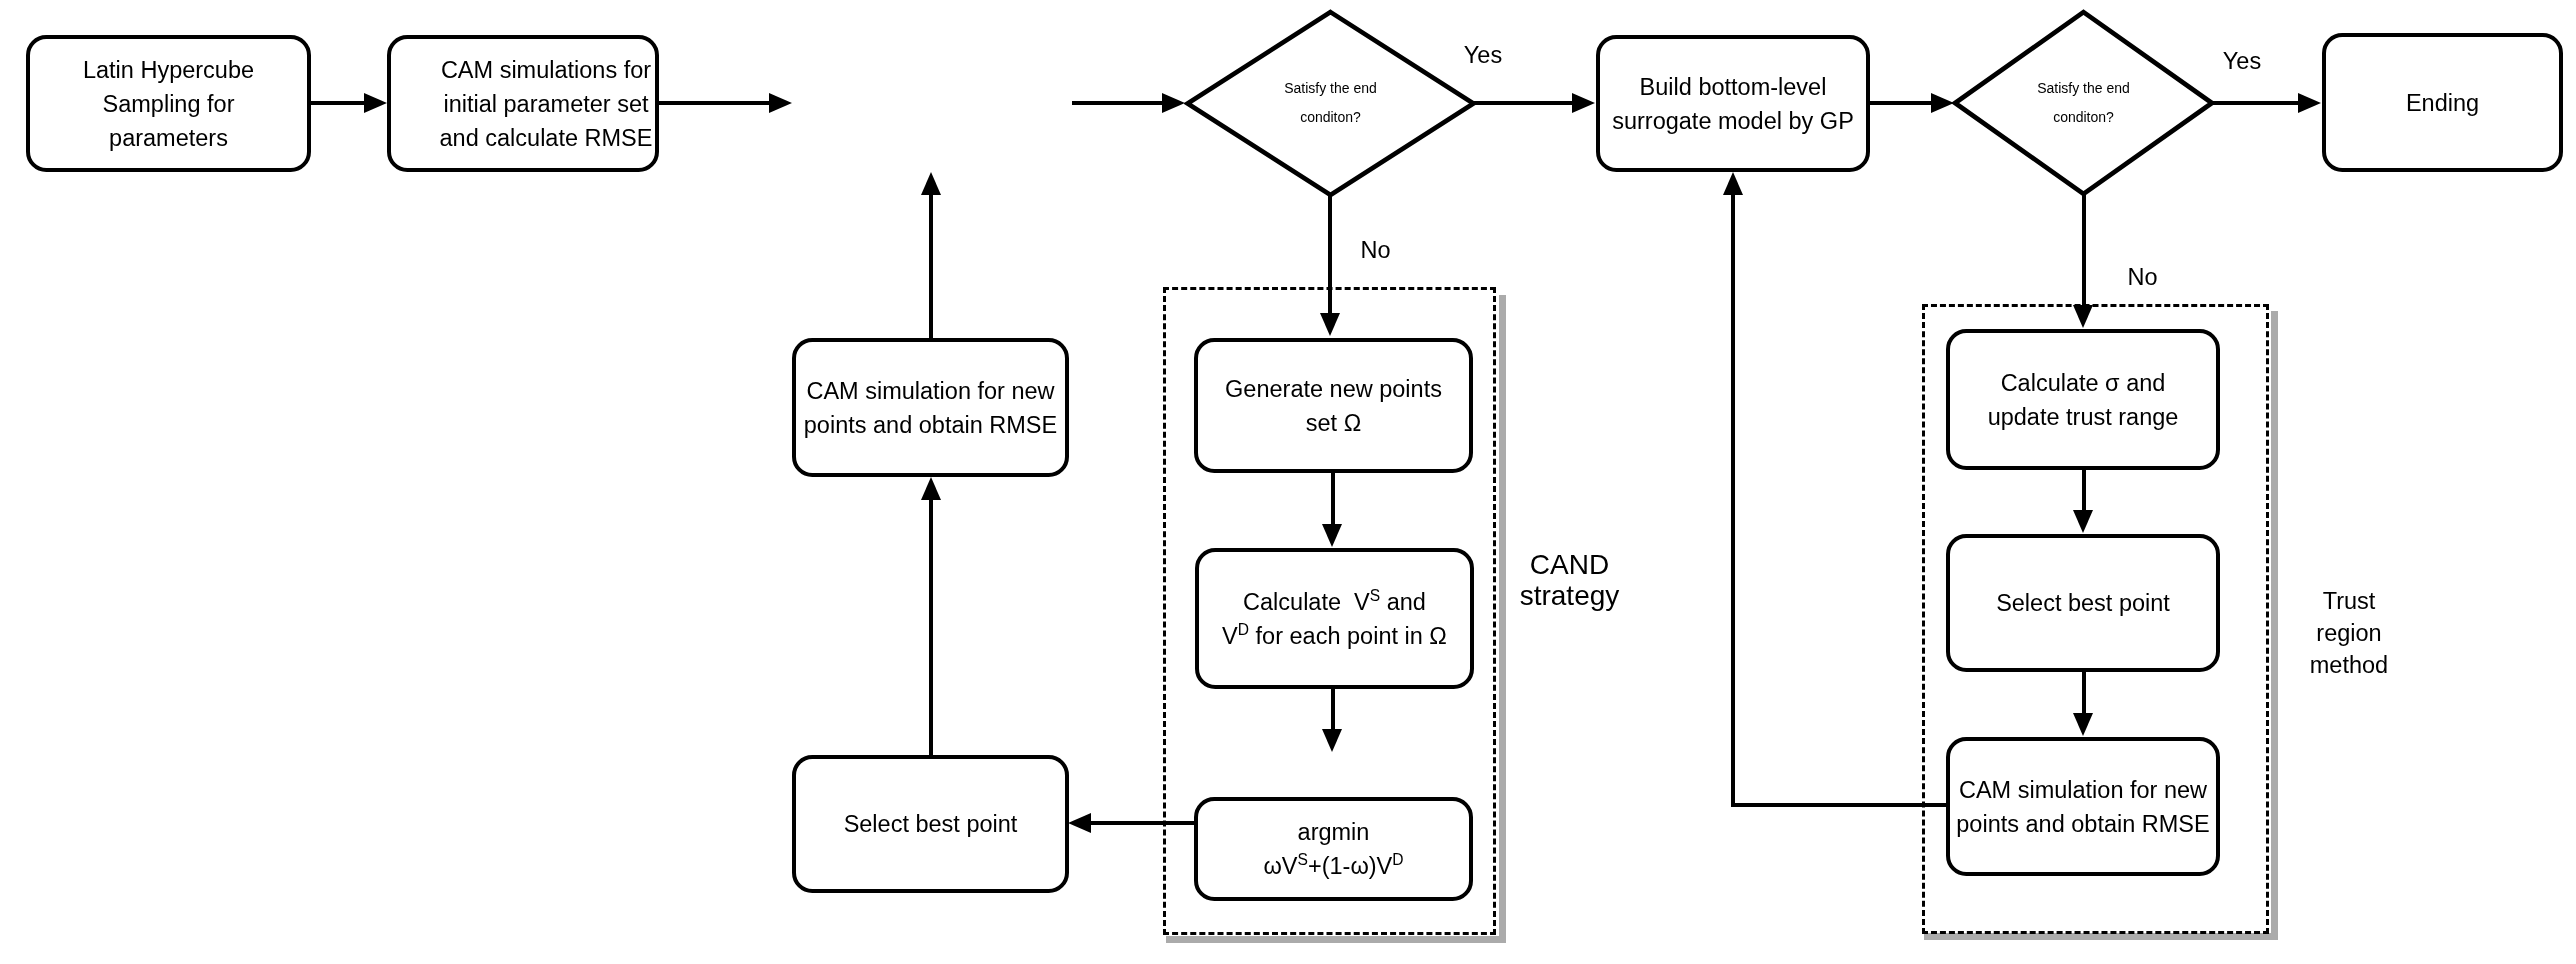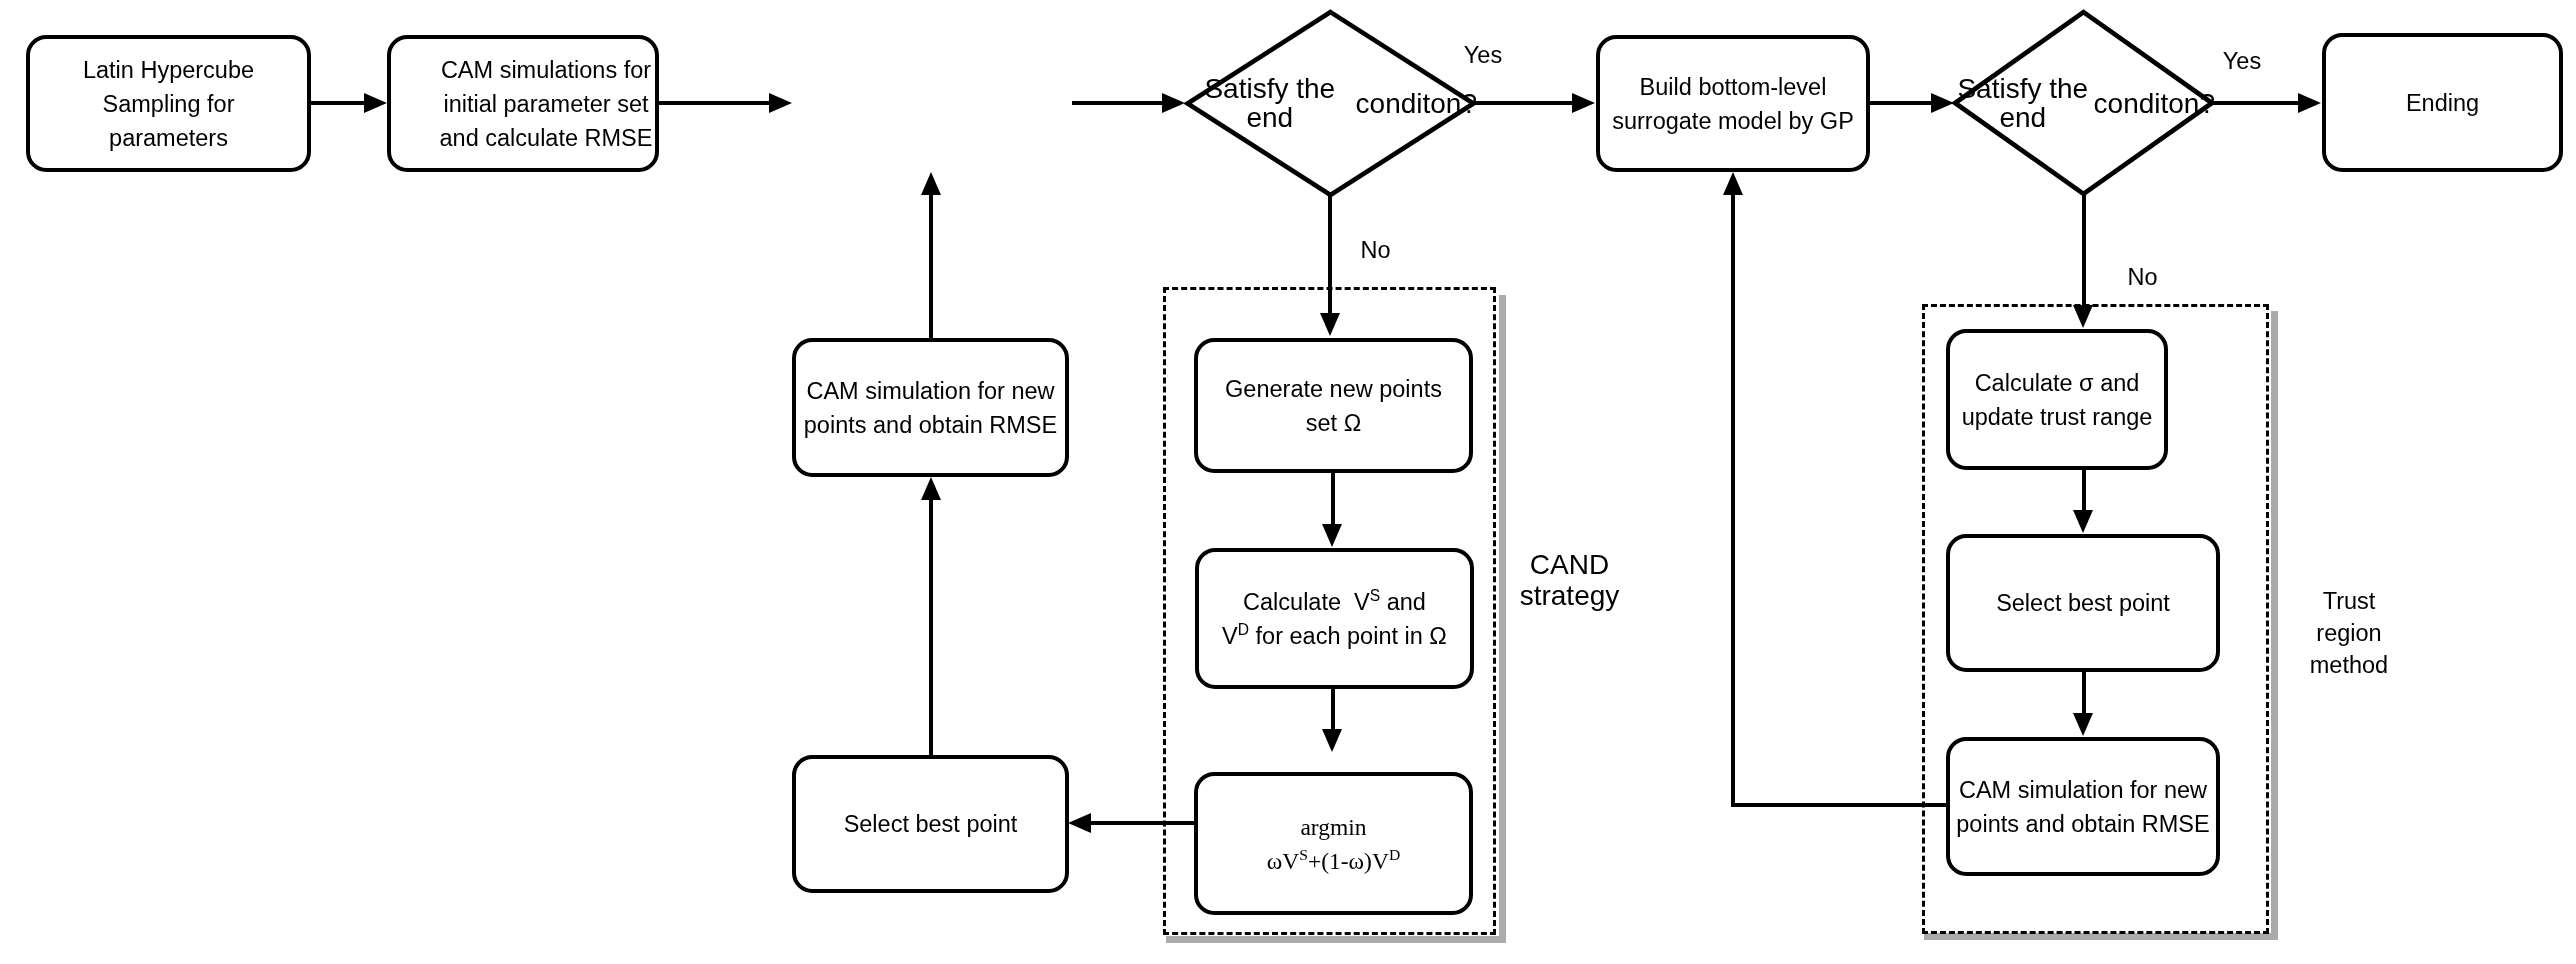--- a/index.html
+++ b/index.html
@@ -12,22 +12,22 @@
   .pre{white-space:pre;}
   .ln{position:absolute;background:var(--stroke,#000);z-index:3;}
   .ah{position:absolute;width:0;height:0;z-index:4;}
   .ah.r{border-top:10.2px solid transparent;border-bottom:10.2px solid transparent;border-left:23.5px solid var(--stroke,#000);}
   .ah.l{border-top:10.2px solid transparent;border-bottom:10.2px solid transparent;border-right:23.5px solid var(--stroke,#000);}
   .ah.u{border-left:10.2px solid transparent;border-right:10.2px solid transparent;border-bottom:23.5px solid var(--stroke,#000);}
   .ah.d{border-left:10.2px solid transparent;border-right:10.2px solid transparent;border-top:23.5px solid var(--stroke,#000);}
   .dash{position:absolute;border:3.9px dashed var(--stroke,#000);box-sizing:border-box;z-index:2;}
   .shadow{position:absolute;border-right:7px solid var(--shadow,#ababab);border-bottom:7px solid var(--shadow,#ababab);z-index:1;}
   .diamond{position:absolute;z-index:5;}
-  .diamond .dtxt{position:absolute;left:0;top:0;width:100%;height:100%;display:flex;
-        align-items:center;justify-content:center;text-align:center;font-size:28px;line-height:29px;}
+  .diamond .dtxt{position:absolute;left:0;top:0;width:100%;height:100%;display:flex;flex-direction:column;
+        align-items:center;justify-content:center;text-align:center;font-size:14px;line-height:29px;}
   .lbl{position:absolute;font-size:23.5px;text-align:center;z-index:6;line-height:28px;}
   sup{font-size:15.6px;line-height:0;}
 </style>
 </head>
 <body>
 
 <div class="canvas">
 
   <div class="shadow" style="left:1166px;top:295px;width:333px;height:641px;"></div>
   <div class="shadow" style="left:1924px;top:311px;width:347px;height:622px;"></div>
@@ -95,27 +95,27 @@
   </div>
   <div class="node" style="left:1194px;top:338px;width:279px;height:135px;">
     <div class="txt" style="width:235px;">Generate new points set Ω</div>
   </div>
   <div class="node" style="left:1195px;top:548px;width:279px;height:141px;">
     <div class="txt">
       <div class="pre"><span>Calculate  V</span><sup>S</sup><span> and</span></div>
       <div class="pre"><span>V</span><sup>D</sup><span> for each point in Ω</span></div>
     </div>
   </div>
-  <div class="node" style="left:1194px;top:772px;width:279px;height:143px;font-family:Liberation Serif, serif;">
+  <div class="node" style="left:1194px;top:797px;width:279px;height:104px;">
     <div class="txt">
       <div>argmin</div>
       <div class="pre"><span>ωV</span><sup>S</sup><span>+(1-ω)V</span><sup>D</sup></div>
     </div>
   </div>
-  <div class="node" style="left:1946px;top:329px;width:222px;height:141px;">
+  <div class="node" style="left:1946px;top:329px;width:274px;height:141px;">
     <div class="txt" style="width:219px;">Calculate σ and update trust range</div>
   </div>
   <div class="node" style="left:1946px;top:534px;width:274px;height:138px;">
     <div class="txt">Select best point</div>
   </div>
   <div class="node" style="left:1946px;top:737px;width:274px;height:139px;">
     <div class="txt" style="width:258px;">CAM simulation for new points and obtain RMSE</div>
   </div>
 
   <div class="diamond" style="left:1184px;top:8.6px;width:293px;height:189px;">

